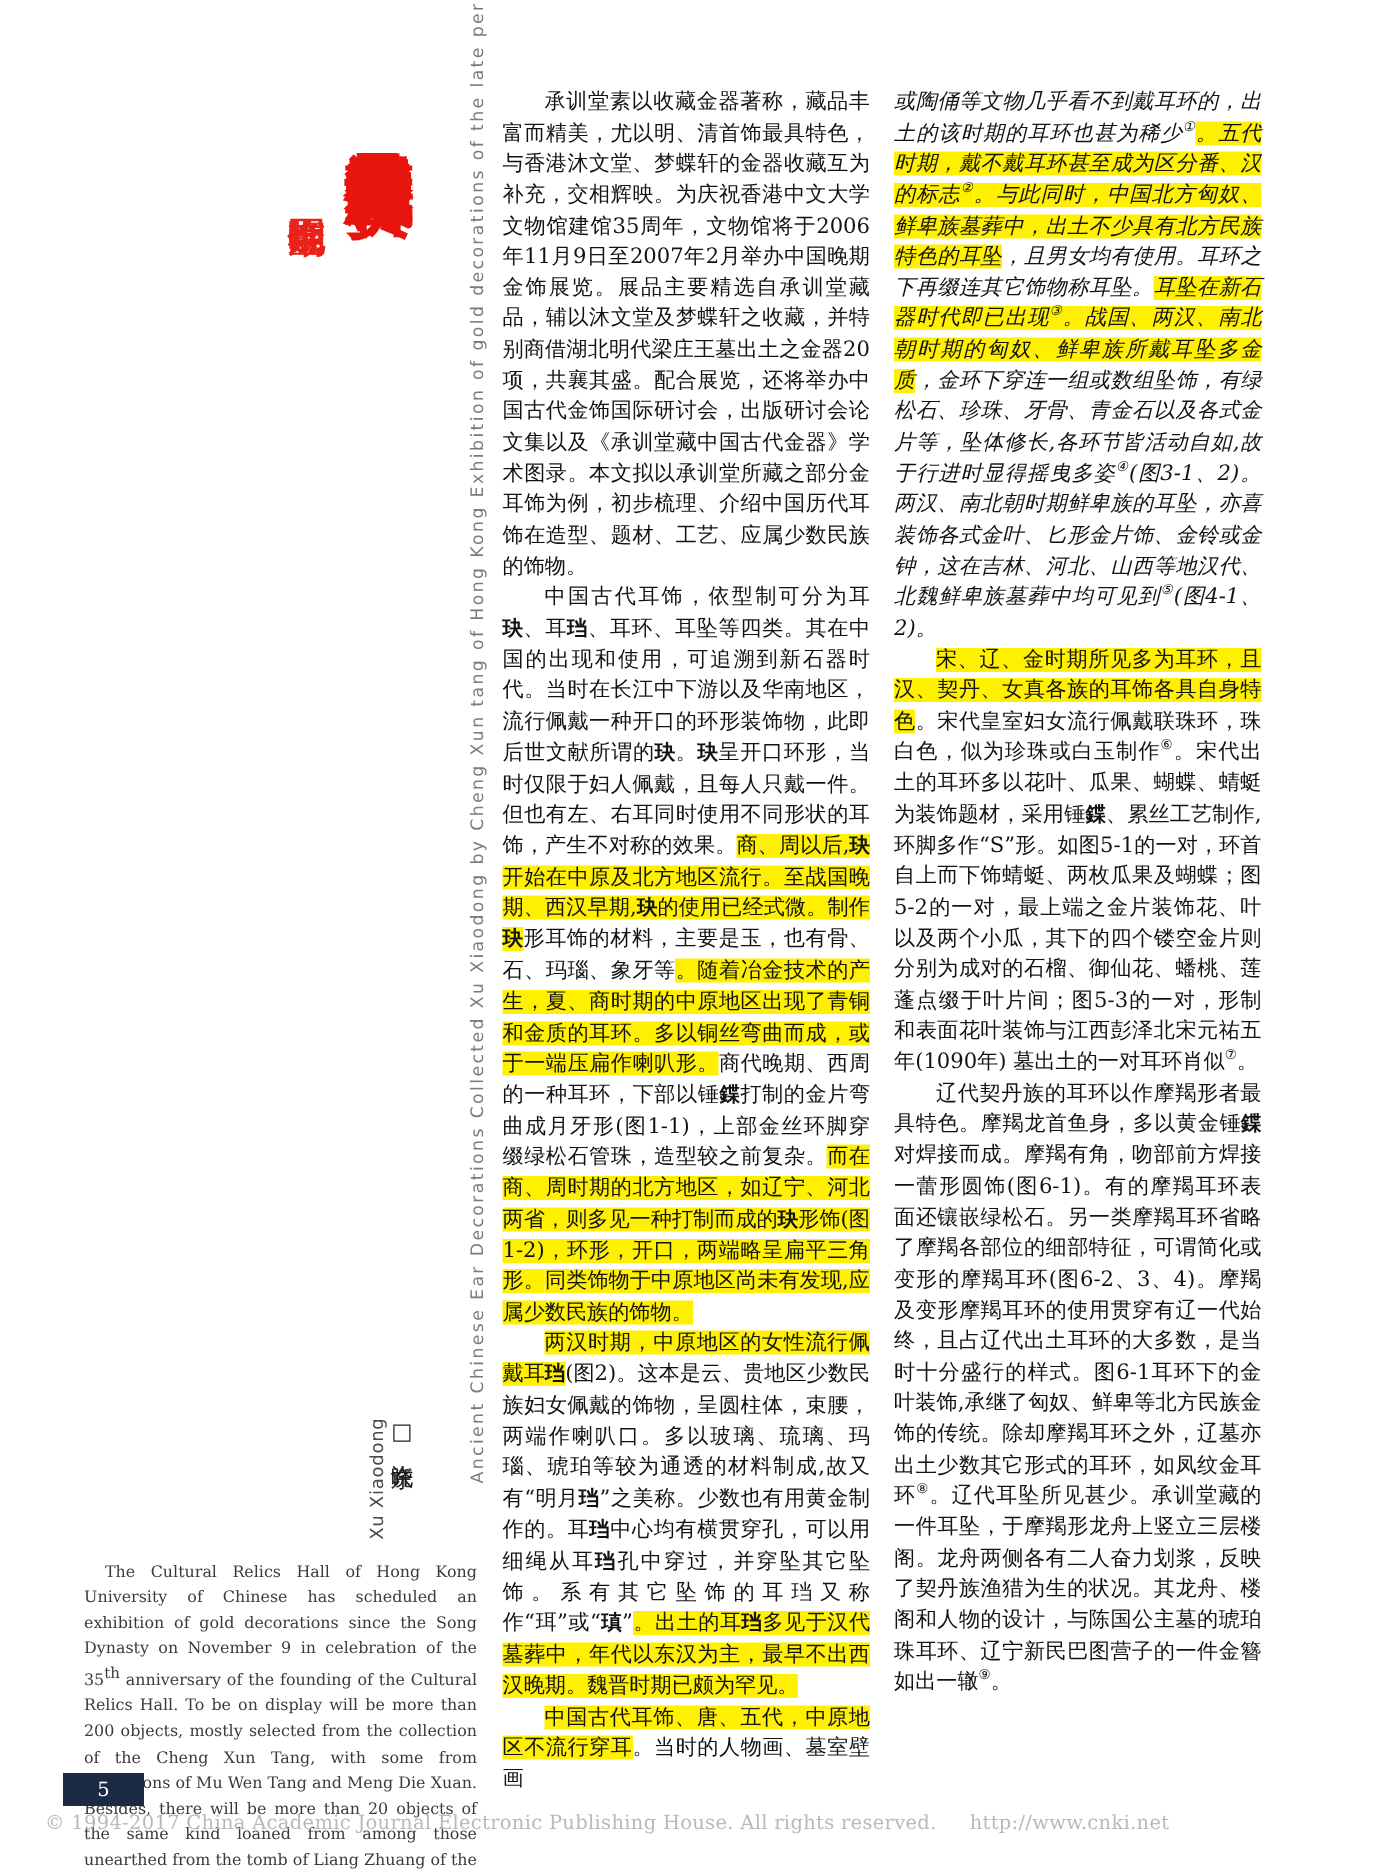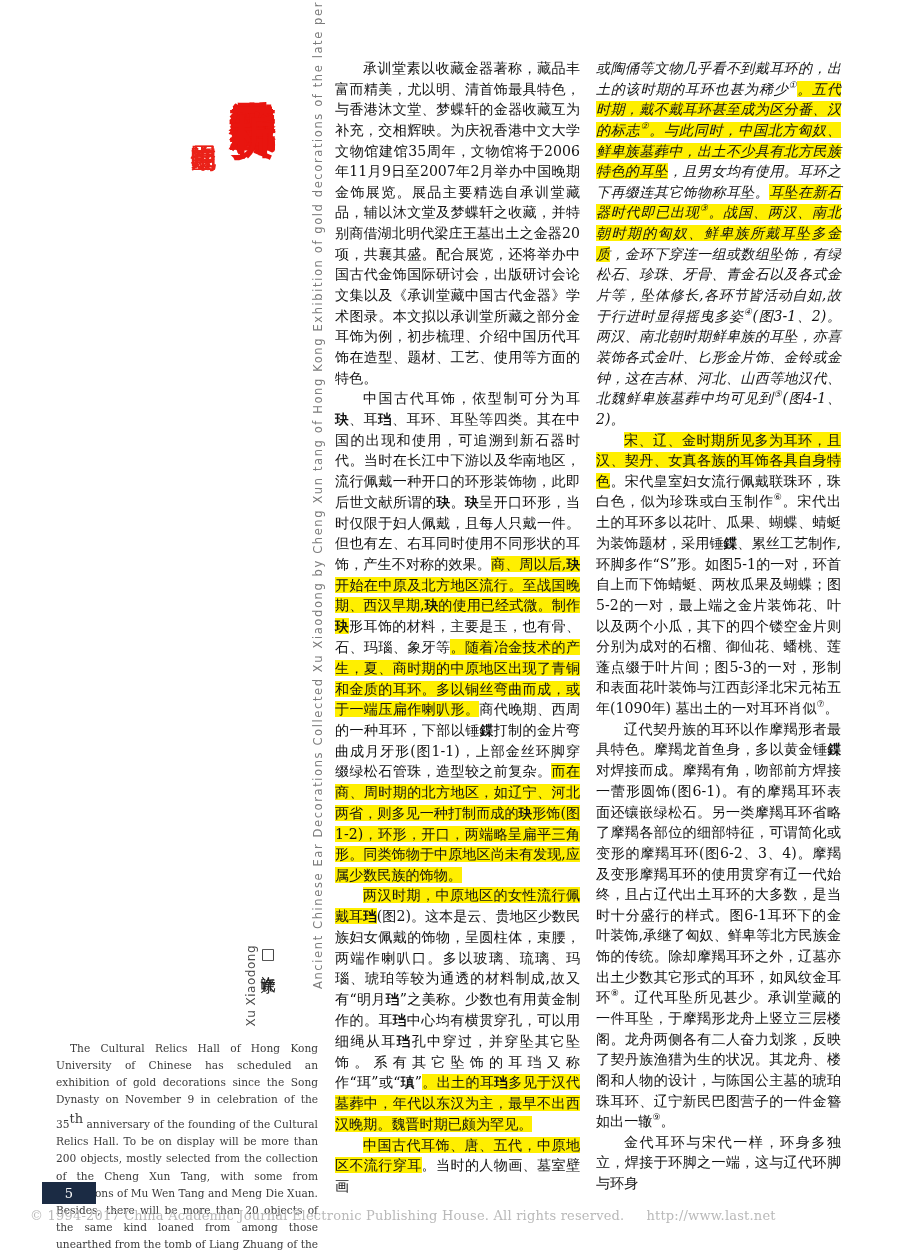--- a/index.html
+++ b/index.html
@@ -109,21 +109,21 @@
     top: 985px;
     width: 262px;
     font-family: "DejaVu Serif", "Liberation Serif", serif;
     font-size: 10.6px;
     line-height: 1.62;
     color: #3a3a3a;
     text-align: justify;
     text-justify: inter-word;
     text-indent: 14px;
   }
-  .abstract sup { font-size: 13px; }
+  .abstract sup { font-size: 10px; }
 
   .page-num {
     position: absolute;
     left: 42px;
     top: 1182px;
     width: 54px;
     height: 22px;
     background: #1b2b44;
     color: #ffffff;
     font-family: "DejaVu Serif", "Liberation Serif", serif;
@@ -203,30 +203,29 @@
     </div>
 
     <div class="abstract">
       <span>The Cultural Relics Hall of Hong Kong University of Chinese has scheduled an exhibition of gold decorations since the Song Dynasty on November 9 in celebration of the 35<sup>th</sup> anniversary of the founding of the Cultural Relics Hall. To be on display will be more than 200 objects, mostly selected from the collection of the Cheng Xun Tang, with some from collections of Mu Wen Tang and Meng Die Xuan. Besides, there will be more than 20 objects of the same kind loaned from among those unearthed from the tomb of Liang Zhuang of the Ming Dynasty. The exhibition will last into February 2007.</span>
     </div>
   </div>
 
   <div class="page-num">5</div>
 
   <div class="col col-mid" id="col-middle">
-      <p><span>承训堂素以收藏金器著称，藏品丰富而精美，尤以明、清首饰最具特色，与香港沐文堂、梦蝶轩的金器收藏互为补充，交相辉映。为庆祝香港中文大学文物馆建馆35周年，文物馆将于2006年11月9日至2007年2月举办中国晚期金饰展览。展品主要精选自承训堂藏品，辅以沐文堂及梦蝶轩之收藏，并特别商借湖北明代梁庄王墓出土之金器20项，共襄其盛。配合展览，还将举办中国古代金饰国际研讨会，出版研讨会论文集以及《承训堂藏中国古代金器》学术图录。本文拟以承训堂所藏之部分金耳饰为例，初步梳理、介绍中国历代耳饰在造型、题材、工艺、使用等方面的特色。</span></p>
+      <p><span>承训堂素以收藏金器著称，藏品丰富而精美，尤以明、清首饰最具特色，与香港沐文堂、梦蝶轩的金器收藏互为补充，交相辉映。为庆祝香港中文大学文物馆建馆35周年，文物馆将于2006年11月9日至2007年2月举办中国晚期金饰展览。展品主要精选自承训堂藏品，辅以沐文堂及梦蝶轩之收藏，并特别商借湖北明代梁庄王墓出土之金器20项，共襄其盛。配合展览，还将举办中国古代金饰国际研讨会，出版研讨会论文集以及《承训堂藏中国古代金器》学术图录。本文拟以承训堂所藏之部分金耳饰为例，初步梳理、介绍中国历代耳饰在造型、题材、工艺、应属少数民族的饰物。</span></p>
       <p><span>中国古代耳饰，依型制可分为耳</span><span class="alt-glyph">玦</span><span>、耳</span><span class="alt-glyph">珰</span><span>、耳环、耳坠等四类。其在中国的出现和使用，可追溯到新石器时代。当时在长江中下游以及华南地区，流行佩戴一种开口的环形装饰物，此即后世文献所谓的</span><span class="alt-glyph">玦</span><span>。</span><span class="alt-glyph">玦</span><span>呈开口环形，当时仅限于妇人佩戴，且每人只戴一件。但也有左、右耳同时使用不同形状的耳饰，产生不对称的效果。</span><span class="hl">商、周以后,</span><span class="hl alt-glyph">玦</span><span class="hl">开始在中原及北方地区流行。至战国晚期、西汉早期,</span><span class="hl alt-glyph">玦</span><span class="hl">的使用已经式微。</span><span class="hl">制作</span><span class="hl alt-glyph">玦</span><span>形耳饰的材料，主要是玉，也有骨、石、玛瑙、象牙等</span><span class="hl">。随着冶金技术的产生，夏、商时期的中原地区出现了青铜和金质的耳环。多以铜丝弯曲而成，或于一端压扁作喇叭形。</span><span>商代晚期、西周的一种耳环，下部以锤</span><span class="alt-glyph">鍱</span><span>打制的金片弯曲成月牙形(图1-1)，上部金丝环脚穿缀绿松石管珠，造型较之前复杂。</span><span class="hl">而在商、周时期的北方地区，如辽宁、河北两省，则多见一种打制而成的</span><span class="hl alt-glyph">玦</span><span class="hl">形饰(图1-2)，环形，开口，两端略呈扁平三角形。</span><span class="hl">同类饰物于中原地区尚未有发现,应属少数民族的饰物。</span></p>
       <p><span class="hl">两汉时期，中原地区的女性流行佩戴耳</span><span class="hl alt-glyph">珰</span><span>(图2)。这本是云、贵地区少数民族妇女佩戴的饰物，呈圆柱体，束腰，两端作喇叭口。多以玻璃、琉璃、玛瑙、琥珀等较为通透的材料制成,故又有“明月</span><span class="alt-glyph">珰</span><span>”之美称。少数也有用黄金制作的。耳</span><span class="alt-glyph">珰</span><span>中心均有横贯穿孔，可以用细绳从耳</span><span class="alt-glyph">珰</span><span>孔中穿过，并穿坠其它坠饰。系有其它坠饰的耳珰又称作“珥”或“</span><span class="alt-glyph">瑱</span><span>”</span><span class="hl">。出土的耳</span><span class="hl alt-glyph">珰</span><span class="hl">多见于汉代墓葬中，年代以东汉为主，最早不出西汉晚期。魏晋时期已颇为罕见。</span></p>
       <p><span class="hl">中国古代耳饰、唐、五代，中原地区不流行穿耳</span><span>。当时的人物画、墓室壁画</span></p>
     </div>
 
   <div class="col col-right" id="col-right">
       <p class="cont"><span>或陶俑等文物几乎看不到戴耳环的，出土的该时期的耳环也甚为稀少</span><span><sup class="fn">①</sup></span><span class="hl">。五代时期，戴不戴耳环甚至成为区分番、汉的标志</span><span class="hl"><sup class="fn">②</sup></span><span class="hl">。与此同时，中国北方匈奴、鲜卑族墓葬中，出土不少具有北方民族特色的耳坠</span><span>，且男女均有使用。耳环之下再缀连其它饰物称耳坠。</span><span class="hl">耳坠在新石器时代即已出现</span><span class="hl"><sup class="fn">③</sup></span><span class="hl">。</span><span class="hl">战国、两汉、南北朝时期的匈奴、鲜卑族所戴耳坠多金质</span><span>，金环下穿连一组或数组坠饰，有绿松石、珍珠、牙骨、青金石以及各式金片等，坠体修长,各环节皆活动自如,故于行进时显得摇曳多姿</span><span><sup class="fn">④</sup></span><span>(图3-1、2)。两汉、南北朝时期鲜卑族的耳坠，亦喜装饰各式金叶、匕形金片饰、金铃或金钟，这在吉林、河北、山西等地汉代、北魏鲜卑族墓葬中均可见到</span><span><sup class="fn">⑤</sup></span><span>(图4-1、2)。</span></p>
       <p><span class="hl">宋、辽、金时期所见多为耳环，且汉、契丹、女真各族的耳饰各具自身特色</span><span>。宋代皇室妇女流行佩戴联珠环，珠白色，似为珍珠或白玉制作</span><span><sup class="fn">⑥</sup></span><span>。宋代出土的耳环多以花叶、瓜果、蝴蝶、蜻蜓为装饰题材，采用锤</span><span class="alt-glyph">鍱</span><span>、累丝工艺制作,环脚多作“S”形。如图5-1的一对，环首自上而下饰蜻蜓、两枚瓜果及蝴蝶；图5-2的一对，最上端之金片装饰花、叶以及两个小瓜，其下的四个镂空金片则分别为成对的石榴、御仙花、蟠桃、莲蓬点缀于叶片间；图5-3的一对，形制和表面花叶装饰与江西彭泽北宋元祐五年(1090年) 墓出土的一对耳环肖似</span><span><sup class="fn">⑦</sup></span><span>。</span></p>
       <p><span>辽代契丹族的耳环以作摩羯形者最具特色。摩羯龙首鱼身，多以黄金锤</span><span class="alt-glyph">鍱</span><span>对焊接而成。摩羯有角，吻部前方焊接一蕾形圆饰(图6-1)。有的摩羯耳环表面还镶嵌绿松石。另一类摩羯耳环省略了摩羯各部位的细部特征，可谓简化或变形的摩羯耳环(图6-2、3、4)。摩羯及变形摩羯耳环的使用贯穿有辽一代始终，且占辽代出土耳环的大多数，是当时十分盛行的样式。图6-1耳环下的金叶装饰,承继了匈奴、鲜卑等北方民族金饰的传统。除却摩羯耳环之外，辽墓亦出土少数其它形式的耳环，如凤纹金耳环</span><span><sup class="fn">⑧</sup></span><span>。辽代耳坠所见甚少。承训堂藏的一件耳坠，于摩羯形龙舟上竖立三层楼阁。龙舟两侧各有二人奋力划浆，反映了契丹族渔猎为生的状况。其龙舟、楼阁和人物的设计，与陈国公主墓的琥珀珠耳环、辽宁新民巴图营子的一件金簪如出一辙</span><span><sup class="fn">⑨</sup></span><span>。</span></p>
-      <p><span>金代耳环与宋代一样，环身多独立，焊接于环脚之一端，这与辽代环脚与环身</span></p>
     </div>
 
   <div class="footer">
-    <span>© 1994-2017 China Academic Journal Electronic Publishing House. All rights reserved.</span><span class="url">http://www.last.net</span>
+    <span>© 1994-2017 China Academic Journal Electronic Publishing House. All rights reserved.</span><span class="url">http://www.cnki.net</span>
   </div>
 
 </div>
 
 </body></html>

